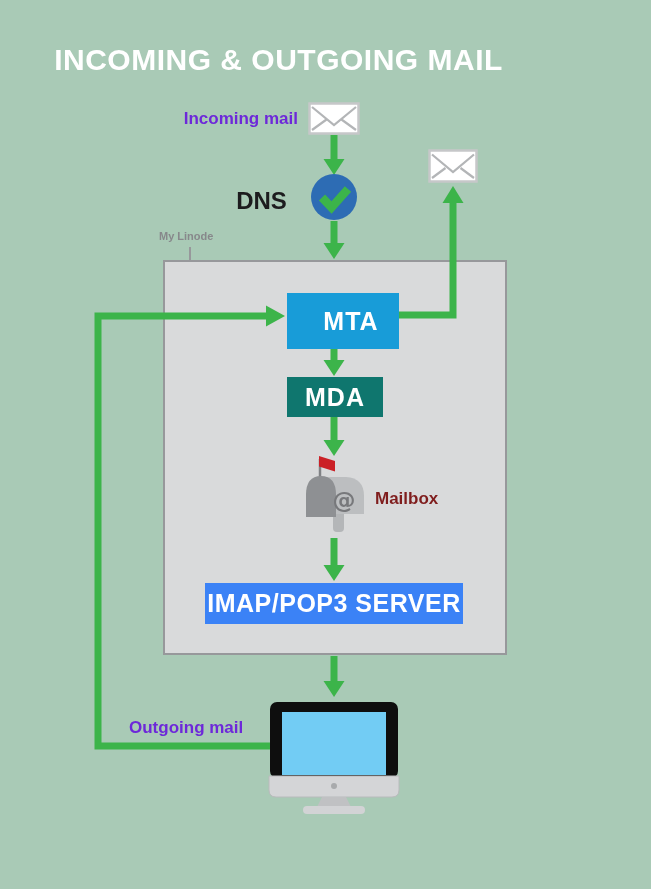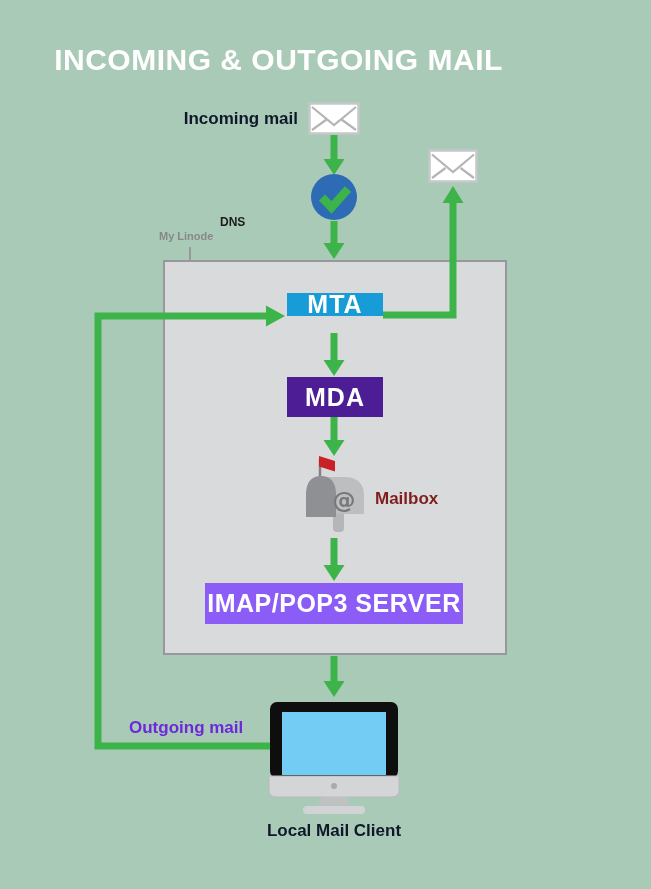--- a/index.html
+++ b/index.html
@@ -6,37 +6,37 @@
   body{font-family:"Liberation Sans",sans-serif;}
   #canvas{
     position:relative;width:651px;height:889px;overflow:hidden;
     background:#a9cab6;
   }
   .abs{position:absolute;}
   #title{
     left:0;top:43px;width:557px;text-align:center;
     font-size:30px;font-weight:bold;color:#ffffff;letter-spacing:.5px;
   }
-  .lbl{font-weight:bold;color:#0f172a;font-size:17px;line-height:1.1;}
+  .lbl{font-weight:bold;color:#6d28d9;font-size:17px;line-height:1.1;}
   #lbl-incoming{left:130px;top:110px;width:168px;text-align:right;}
-  #lbl-dns{left:220px;top:188px;width:83px;text-align:left;font-size:12px;color:#1c1c1e;margin-top:28px;}
+  #lbl-dns{left:220px;top:188px;width:83px;text-align:center;font-size:24px;color:#1c1c1e;}
   #lbl-mylinode{left:159px;top:230px;font-size:11px;color:#87888b;}
   #mylinode-tick{left:189px;top:247px;width:2px;height:13px;background:#97989b;}
   #lbl-mailbox{left:375px;top:490px;color:#7f1d1d;}
   #lbl-outgoing{left:129px;top:719px;color:#6d28d9;}
   #lbl-client{left:234px;top:822px;width:200px;text-align:center;}
   #panel{
     left:163px;top:260px;width:344px;height:395px;
     background:#d9dadb;border:2px solid #97989b;box-sizing:border-box;
   }
   .node{
     display:flex;align-items:center;justify-content:center;
     color:#ffffff;font-weight:bold;font-size:25px;letter-spacing:1px;
   }
-  #node-mta{left:287px;top:293px;width:96px;height:23px;background:#189cd8;}
+  #node-mta{left:287px;top:293px;width:96px;height:56px;background:#189cd8;padding-left:16px;}
   #node-mda{left:287px;top:377px;width:96px;height:40px;background:#dc8125;}
   #node-imap{left:205px;top:583px;width:258px;height:41px;background:#18974a;letter-spacing:.5px;}
   svg{position:absolute;left:0;top:0;pointer-events:none;}
 </style>
 </head>
 <body>
 
 <div id="canvas" style="background-color: rgb(169, 202, 182);">
 
   <div class="abs" id="panel" style="background-color: rgb(217, 218, 219);"></div>
@@ -111,27 +111,26 @@
       <path d="M 269 776 H 399 V 790 Q 399 797 392 797 H 276 Q 269 797 269 790 Z" fill="#d4d5d7" stroke="#b9babc" stroke-width="1"></path>
       <circle cx="334" cy="786" r="3" fill="#a8aaac"></circle>
       <polygon points="322,797 346,797 351,807 317,807" fill="#c0c1c3"></polygon>
       <rect x="303" y="806" width="62" height="8" rx="4" fill="#d2d3d5"></rect>
     </g>
   </svg>
 
   <div class="abs node" id="node-mta" style="background-color: rgb(24, 156, 216);">
     <span>MTA</span>
   </div>
-  <div class="abs node" id="node-mda" style="background-color: #4c1d95;">
+  <div class="abs node" id="node-mda" style="background-color: #0f766e;">
     <span>MDA</span>
   </div>
-  <div class="abs node" id="node-imap" style="background-color: #8b5cf6;">
+  <div class="abs node" id="node-imap" style="background-color: #3b82f6;">
     <span>IMAP/POP3 SERVER</span>
   </div>
 
   <div class="abs" id="title" style="color: rgb(255, 255, 255);">INCOMING &amp; OUTGOING MAIL</div>
   <div class="abs lbl" id="lbl-incoming">Incoming mail</div>
   <div class="abs lbl" id="lbl-dns">DNS</div>
   <div class="abs lbl" id="lbl-mylinode">My Linode</div>
   <div class="abs lbl" id="lbl-mailbox">Mailbox</div>
   <div class="abs lbl" id="lbl-outgoing">Outgoing mail</div>
-  <div class="abs lbl" id="lbl-client">Local Mail Client</div>
 </div>
 
 </body></html>

